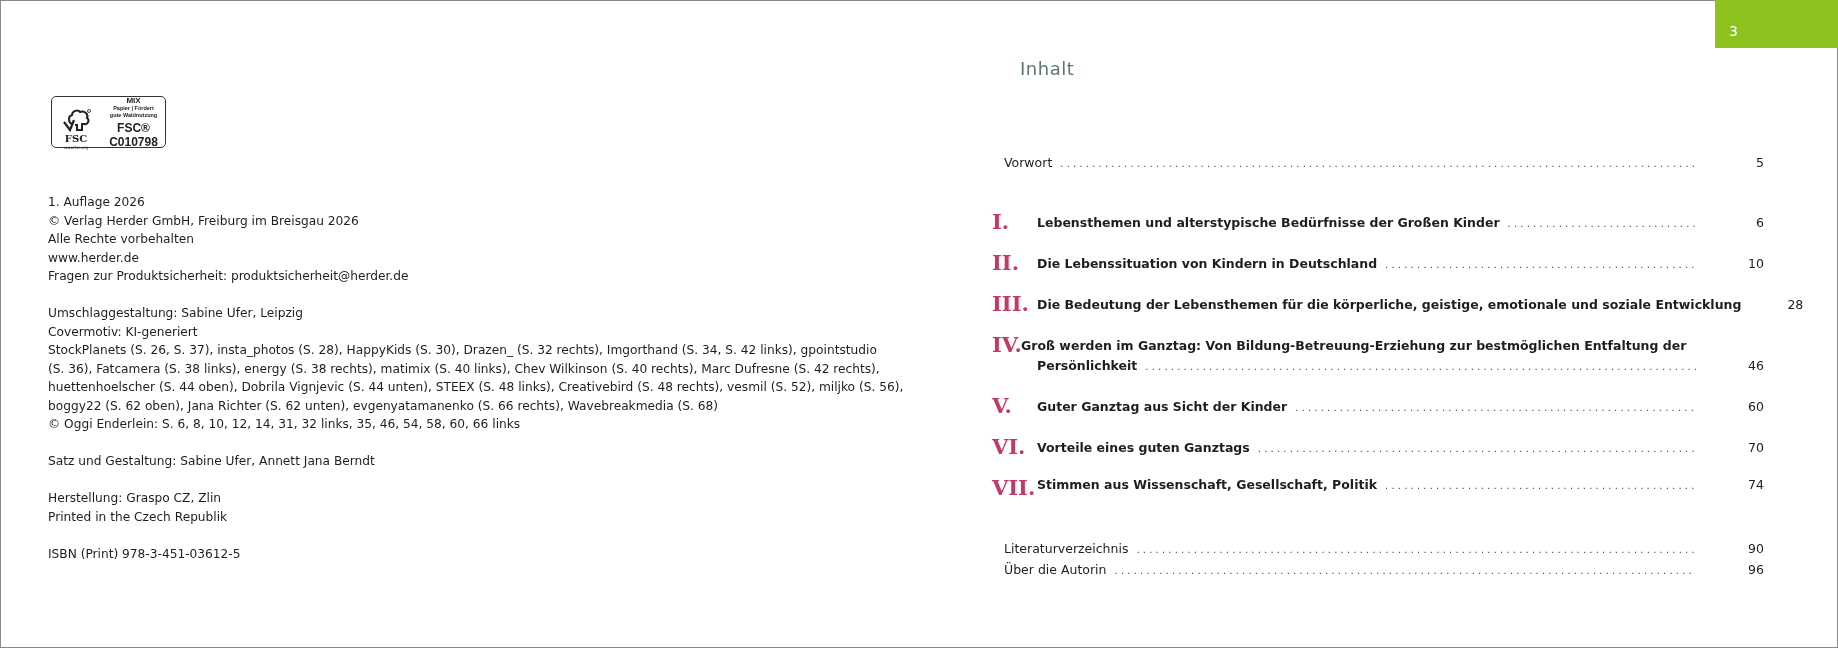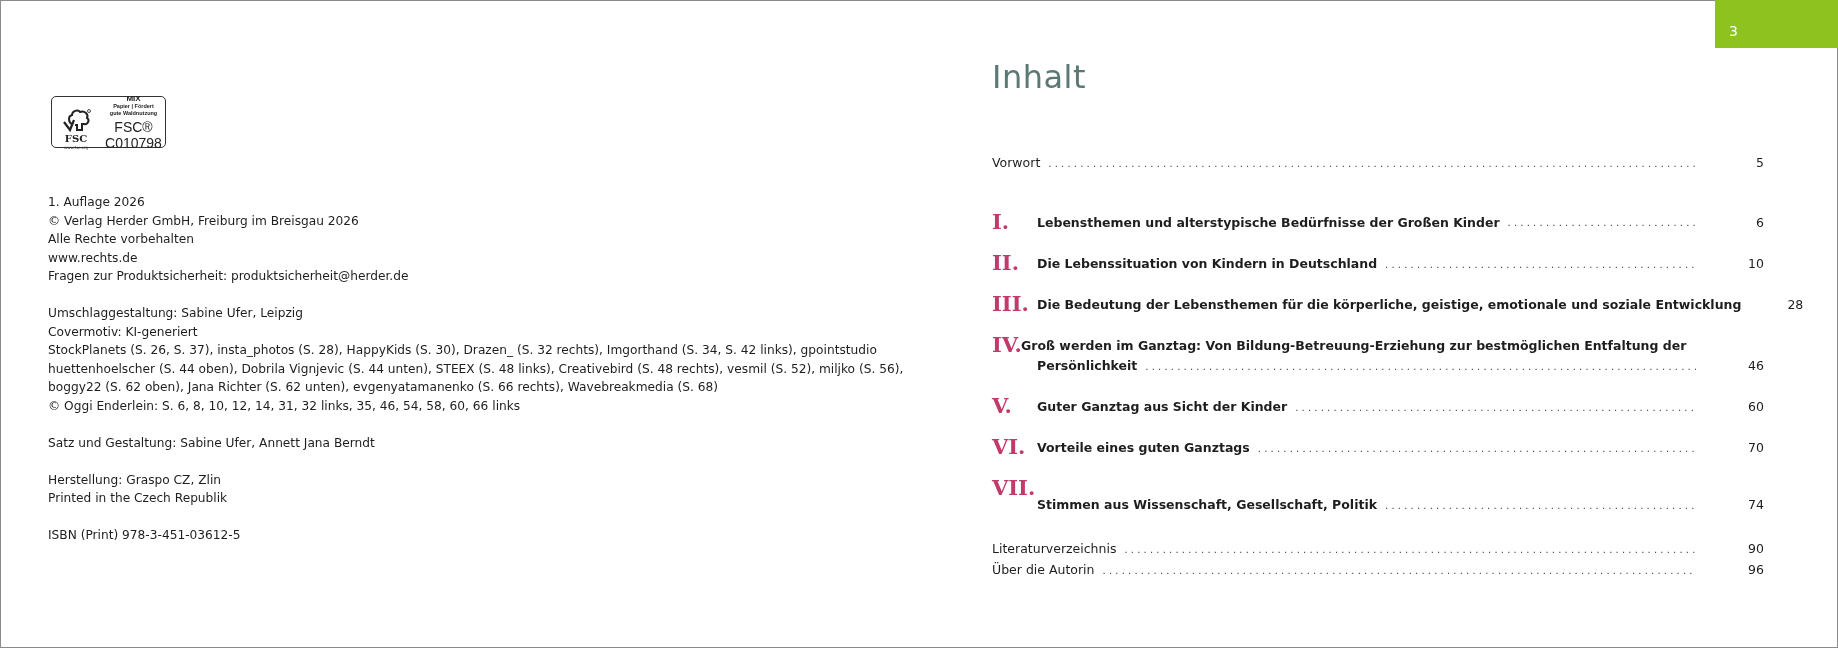--- a/index.html
+++ b/index.html
@@ -23,54 +23,54 @@
     position: absolute; left: 0; top: 27px; width: 40px; text-align: center;
     font-family: "DejaVu Serif", serif; font-size: 10px; font-weight: bold; color: #222;
   }
   .fsc-logo .fsc-url {
     position: absolute; left: 0; top: 39px; width: 40px; text-align: center;
     font-size: 4px; color: #333;
   }
   .fsc-text { flex: 1; text-align: center; font-family: "Liberation Sans", sans-serif; color: #222; }
   .fsc-mix { font-size: 8px; font-weight: bold; margin-bottom: 0; }
   .fsc-desc { font-size: 5.5px; font-weight: bold; line-height: 7px; }
-  .fsc-code { font-size: 14px; font-weight: normal; margin-top: 2px; }
+  .fsc-code { font-size: 12px; font-weight: bold; margin-top: 2px; }
 
   .imprint {
     position: absolute; left: 48px; top: 193px; width: 820px;
     font-size: 12.2px; line-height: 18.5px; color: #1e1e1e;
   }
   .imprint .line { white-space: nowrap; }
   .imprint .gap { height: 18.5px; }
 
   
   .page-tab {
     position: absolute; left: 1715px; top: 0; width: 123px; height: 48px;
     background: #8dc21f;
   }
   .page-tab span {
     position: absolute; left: 14px; top: 23px; color: #ffffff; font-size: 14px;
   }
   .toc-title {
-    position: absolute; left: 992px; top: 58px;
-    font-size: 32px; color: #5b7875; letter-spacing: 0.5px;
+    position: absolute; left: 1020px; top: 58px;
+    font-size: 18px; color: #5b7875; letter-spacing: 0.5px;
   }
   .toc-row {
     position: absolute; left: 992px; width: 772px; font-size: 12.5px;
   }
   .toc-row .roman {
     position: absolute; left: 0; font-family: "DejaVu Serif", serif; font-weight: bold;
     color: #c23a6b; font-size: 21px; line-height: 21px;
   }
   .toc-row .entry {
     position: absolute; left: 45px; right: 0; display: flex; align-items: baseline;
   }
   .toc-row.plain .entry { left: 0; }
   .toc-row .label { font-weight: bold; white-space: nowrap; padding-right: 8px; }
-  .toc-row.plain .label { font-weight: normal; }
+  .toc-row.plain .label { font-weight: normal; margin-left: 12px; }
   .toc-row .dots {
     flex: 1; overflow: hidden; white-space: nowrap; color: #444; letter-spacing: 3.2px;
     font-size: 10px; margin-right: 38px;
   }
   .toc-row .pg { width: 30px; text-align: right; white-space: nowrap; }
   .toc-row .first-line { position: absolute; left: 29px; font-weight: bold; white-space: nowrap; }
 </style>
 </head>
 <body>
 
@@ -91,26 +91,27 @@
     <div class="fsc-desc">Papier | Fördert</div>
     <div class="fsc-desc">gute Waldnutzung</div>
     <div class="fsc-code">FSC® C010798</div>
   </div>
 </div>
 
 <div class="imprint">
   <div class="line">1. Auflage 2026</div>
   <div class="line">© Verlag Herder GmbH, Freiburg im Breisgau 2026</div>
   <div class="line">Alle Rechte vorbehalten</div>
-  <div class="line">www.rechts.de</div>
+  <div class="line">www.herder.de</div>
   <div class="line">Fragen zur Produktsicherheit: produktsicherheit@herder.de</div>
   <div class="gap"></div>
   <div class="line">Umschlaggestaltung: Sabine Ufer, Leipzig</div>
   <div class="line">Covermotiv: KI-generiert</div>
   <div class="line">StockPlanets (S. 26, S. 37), insta_photos (S. 28), HappyKids (S. 30), Drazen_ (S. 32 rechts), Imgorthand (S. 34, S. 42 links), gpointstudio</div>
+  <div class="line">(S. 36), Fatcamera (S. 38 links), energy (S. 38 rechts), matimix (S. 40 links), Chev Wilkinson (S. 40 rechts), Marc Dufresne (S. 42 rechts),</div>
   <div class="line">huettenhoelscher (S. 44 oben), Dobrila Vignjevic (S. 44 unten), STEEX (S. 48 links), Creativebird (S. 48 rechts), vesmil (S. 52), miljko (S. 56),</div>
   <div class="line">boggy22 (S. 62 oben), Jana Richter (S. 62 unten), evgenyatamanenko (S. 66 rechts), Wavebreakmedia (S. 68)</div>
   <div class="line">© Oggi Enderlein: S. 6, 8, 10, 12, 14, 31, 32 links, 35, 46, 54, 58, 60, 66 links</div>
   <div class="gap"></div>
   <div class="line">Satz und Gestaltung: Sabine Ufer, Annett Jana Berndt</div>
   <div class="gap"></div>
   <div class="line">Herstellung: Graspo CZ, Zlin</div>
   <div class="line">Printed in the Czech Republik</div>
   <div class="gap"></div>
   <div class="line">ISBN (Print) 978-3-451-03612-5</div>
@@ -125,21 +126,21 @@
 <div class="toc-row plain" style="top:155px;">
   <div class="entry">
     <span class="label">Vorwort</span>
     <span class="dots">................................................................................................................................................................</span>
     <span class="pg">5</span>
   </div>
 </div>
 
 <div class="toc-row" style="top:211px;">
   <span class="roman">I.</span>
-  <div class="entry" style="top:4px;align-items:center;">
+  <div class="entry" style="top:4px;">
     <span class="label">Lebensthemen und alterstypische Bedürfnisse der Großen Kinder</span>
     <span class="dots">................................................................................................................................................................</span>
     <span class="pg">6</span>
   </div>
 </div>
 
 <div class="toc-row" style="top:252px;">
   <span class="roman">II.</span>
   <div class="entry" style="top:4px;">
     <span class="label">Die Lebenssituation von Kindern in Deutschland</span>
@@ -180,21 +181,21 @@
   <span class="roman">VI.</span>
   <div class="entry" style="top:4px;">
     <span class="label">Vorteile eines guten Ganztags</span>
     <span class="dots">................................................................................................................................................................</span>
     <span class="pg">70</span>
   </div>
 </div>
 
 <div class="toc-row" style="top:477px;">
   <span class="roman">VII.</span>
-  <div class="entry" style="top:20px;">
+  <div class="entry" style="top:0;">
     <span class="label">Stimmen aus Wissenschaft, Gesellschaft, Politik</span>
     <span class="dots">................................................................................................................................................................</span>
     <span class="pg">74</span>
   </div>
 </div>
 
 <div class="toc-row plain" style="top:541px;">
   <div class="entry">
     <span class="label">Literaturverzeichnis</span>
     <span class="dots">................................................................................................................................................................</span>

